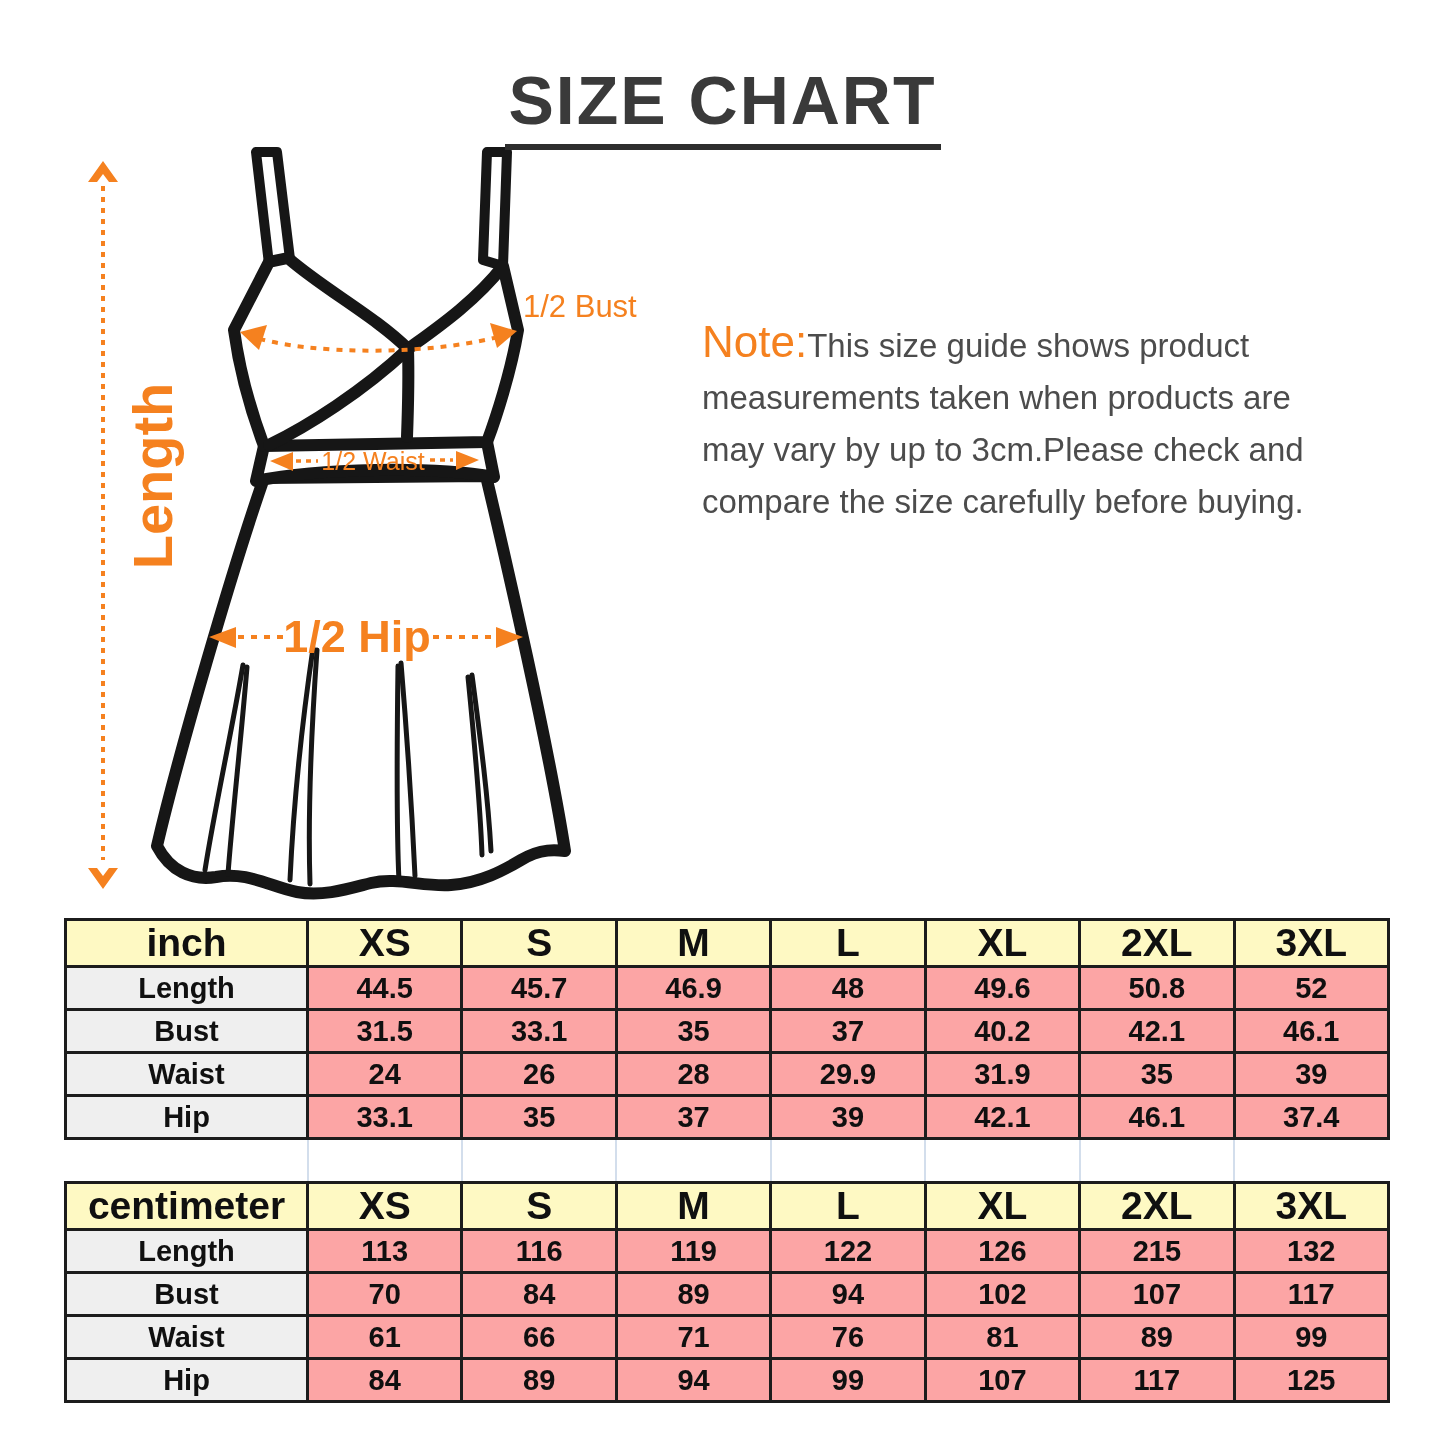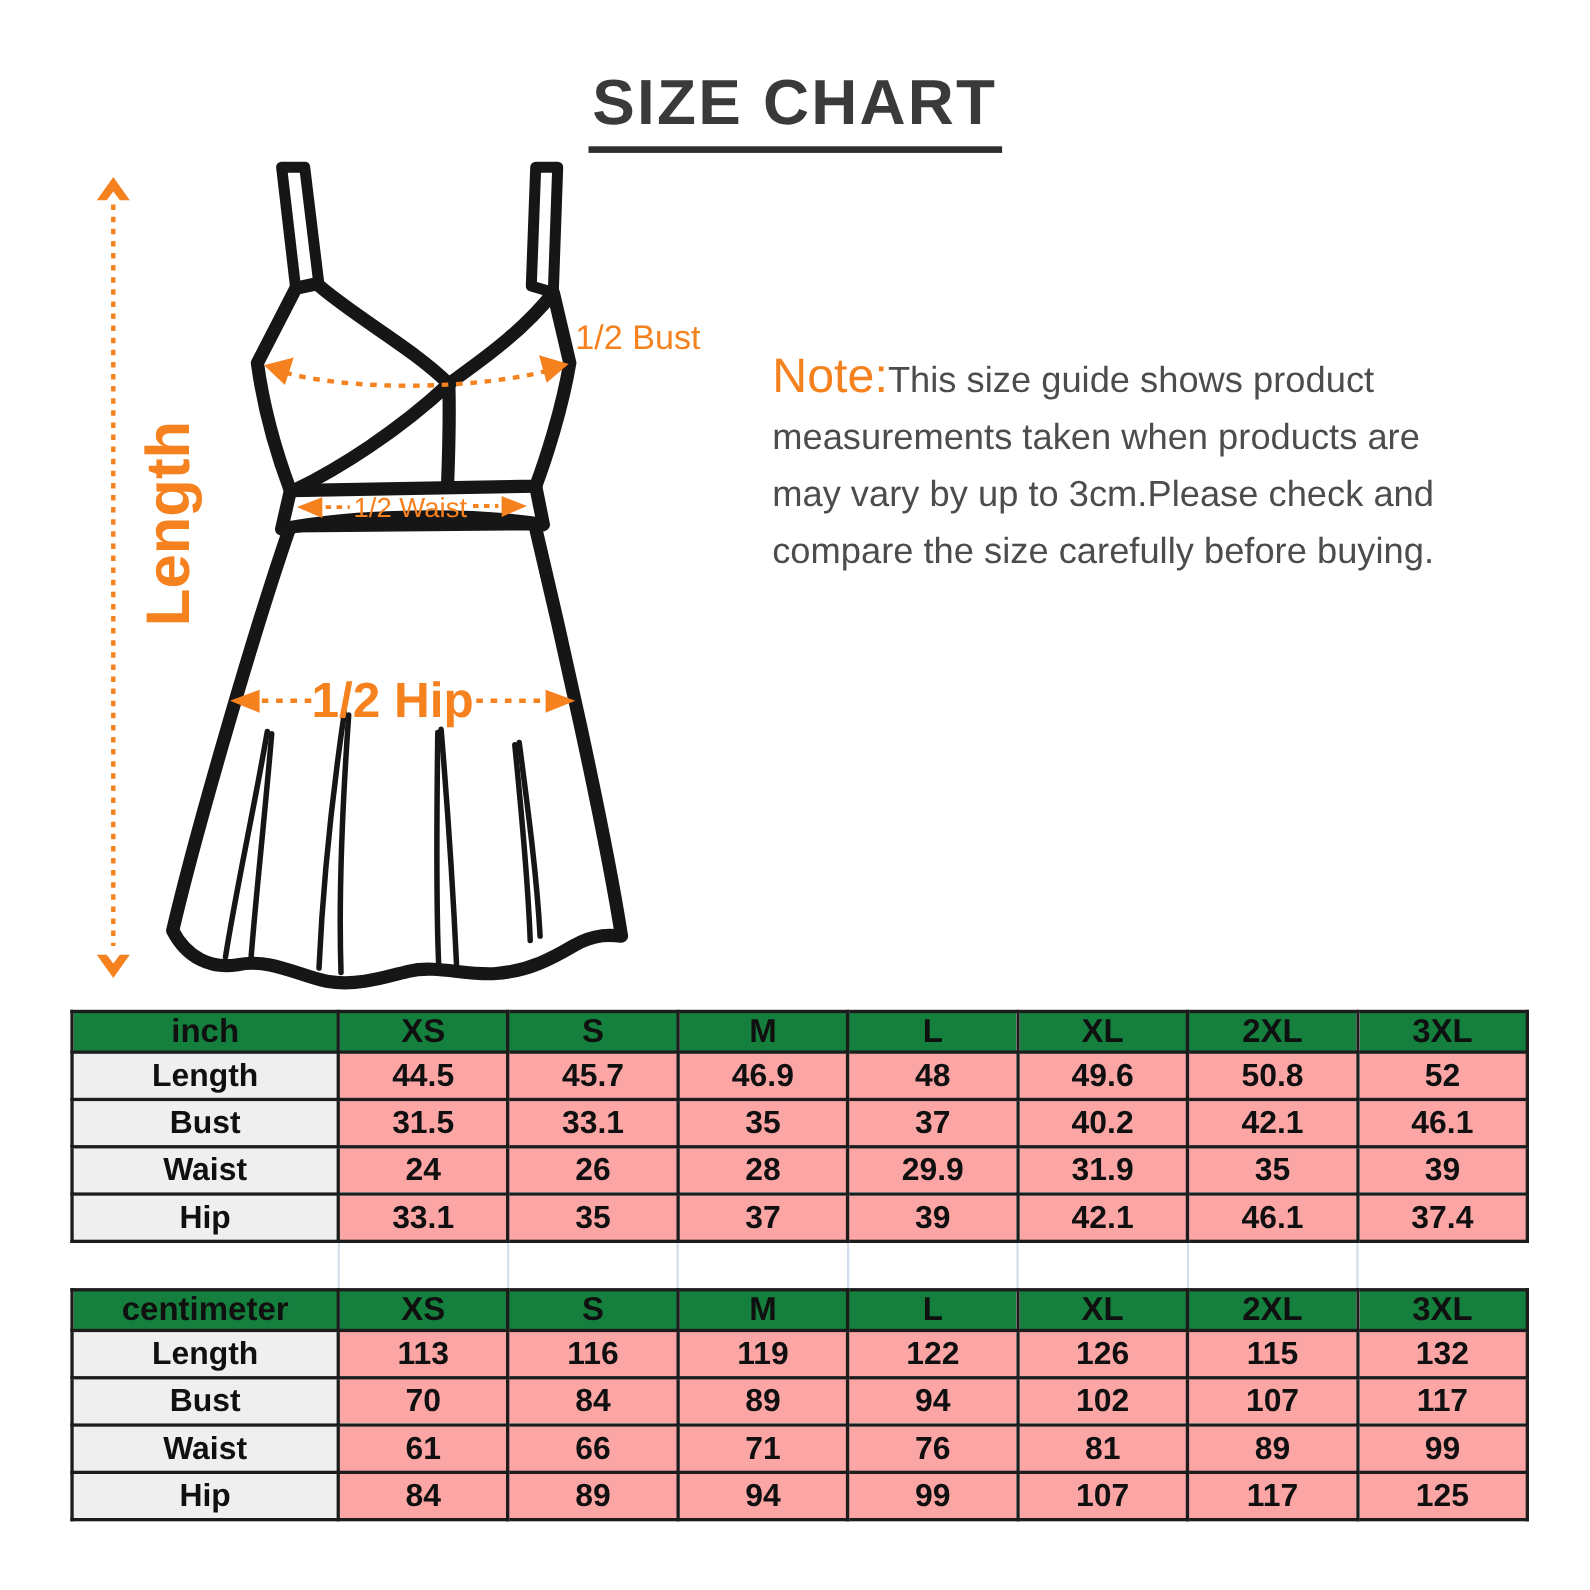--- a/index.html
+++ b/index.html
@@ -6,21 +6,21 @@
   html,body{margin:0;padding:0;background:#ffffff;}
   body{
     width:1445px;height:1445px;position:relative;overflow:hidden;
     font-family:"Liberation Sans",sans-serif;
   }
   .page{position:absolute;inset:0;}
 
   
   .title-wrap{position:absolute;top:62px;left:0;width:100%;text-align:center;z-index:2;}
   .title-wrap span{
-    display:inline-block;font-size:58px;font-weight:bold;color:#3a3a3a;
+    display:inline-block;font-size:68px;font-weight:bold;color:#3a3a3a;
     letter-spacing:2px;border-bottom:6px solid #2d2d2d;padding:0 4px 6px 4px;line-height:1.12;
   }
 
   
   svg.diagram{position:absolute;left:0;top:0;width:1445px;height:1445px;z-index:1;pointer-events:none;}
   svg.diagram text{font-family:"Liberation Sans",sans-serif;}
   .ink{stroke:#161616;fill:#ffffff;stroke-linejoin:round;stroke-linecap:round;}
   .ink-line{stroke:#161616;fill:none;stroke-linejoin:round;stroke-linecap:round;}
   .acc{fill:var(--accent,#F5811F);}
   .acc-line{stroke:var(--accent,#F5811F);fill:none;}
@@ -33,21 +33,21 @@
 
   
   table.sizes{
     position:absolute;left:64px;top:918px;width:1326px;z-index:2;
     border-collapse:collapse;table-layout:fixed;text-align:center;color:#101010;
   }
   table.sizes col.c0{width:242px;}
   table.sizes th,table.sizes td{
     border:3px solid #1c1c1c;padding:0;font-weight:bold;font-size:29px;overflow:hidden;
   }
-  tr.hrow th{height:30px;background:#15803d;font-size:30px;}
+  tr.hrow th{height:30px;background:#fef9c3;font-size:39px;}
   tr.drow th{height:40px;background:#efefef;}
   tr.drow td{height:40px;background:#fca5a5;}
   tr.gaprow td{
     height:41px;border:none;background:#ffffff;
     border-right:2px solid #d3deec;
   }
   tr.gaprow td:last-child{border-right:none;}
 </style>
 </head>
 <body>
@@ -197,21 +197,21 @@
         <th>2XL</th>
         <th>3XL</th>
       </tr>
       <tr class="drow">
         <th>Length</th>
         <td>113</td>
         <td>116</td>
         <td>119</td>
         <td>122</td>
         <td>126</td>
-        <td>115</td>
+        <td>215</td>
         <td>132</td>
       </tr>
       <tr class="drow">
         <th>Bust</th>
         <td>70</td>
         <td>84</td>
         <td>89</td>
         <td>94</td>
         <td>102</td>
         <td>107</td>

